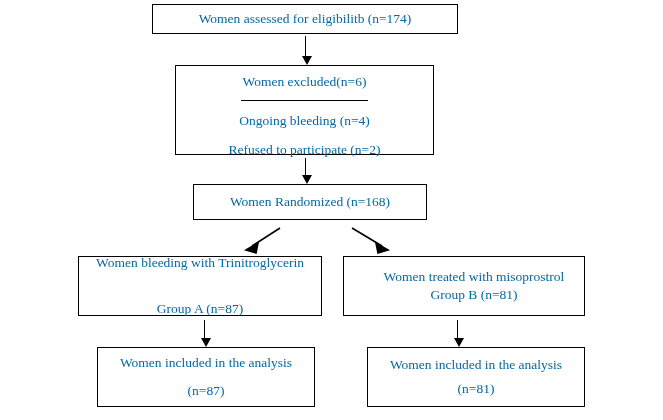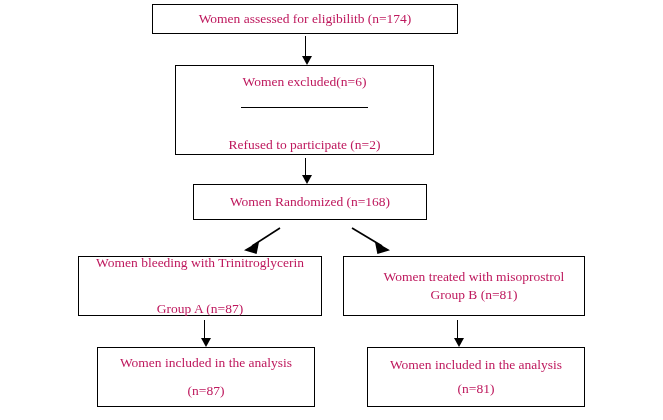--- a/index.html
+++ b/index.html
@@ -18,39 +18,39 @@
   .box {
     position: absolute;
     box-sizing: border-box;
     border: 1.4px solid #000000;
     background: #ffffff;
     display: flex;
     flex-direction: column;
     align-items: center;
     justify-content: center;
     text-align: center;
-    color: #be185d;
+    color: #0369a1;
     font-size: 13.5px;
     line-height: 1.35;
   }
   .box .line {
     display: block;
     white-space: nowrap;
   }
   
   .excl-box {
     justify-content: flex-start;
     padding-top: 7px;
   }
   .excl-head {
     display: block;
     white-space: nowrap;
-    padding-bottom: 16px;
+    padding-bottom: 9px;
     border-bottom: 1.2px solid #000000;
-    margin-bottom: 28px;
+    margin-bottom: 11px;
     padding-left: 2px;
     padding-right: 2px;
   }
   .excl-item {
     display: block;
     white-space: nowrap;
     margin-bottom: 11px;
   }
   .excl-item.last { margin-bottom: 0; }
 
@@ -87,20 +87,21 @@
 <div id="flowchart">
 
   <div class="box" style="left:152px; top:4px; width:306px; height:30px;">
     <span class="line">Women assessed for eligibilitb (n=174)</span>
   </div>
 
   <div class="v-arrow" style="left:305px; top:36px; height:21px;"></div>
 
   <div class="box excl-box" style="left:175px; top:65px; width:259px; height:90px;">
     <span class="excl-head">Women excluded(n=6)</span>
+    <span class="excl-item">Ongoing bleeding (n=4)</span>
     <span class="excl-item last">Refused to participate (n=2)</span>
   </div>
 
   <div class="v-arrow" style="left:305px; top:158px; height:18px;"></div>
 
   <div class="box" style="left:193px; top:184px; width:234px; height:36px;">
     <span class="line">Women Randomized (n=168)</span>
   </div>
 
   <svg id="diag-arrows" viewBox="0 0 663 420" xmlns="http://www.w3.org/2000/svg">

